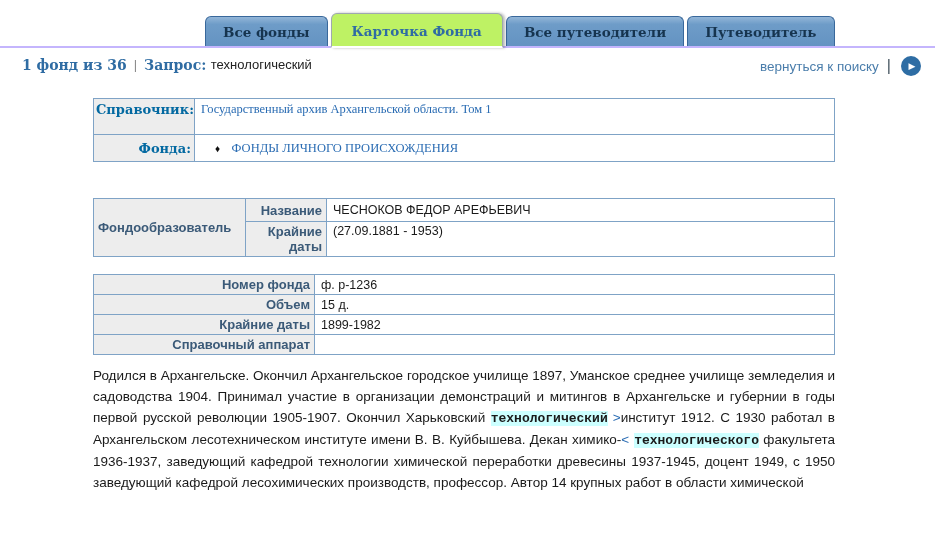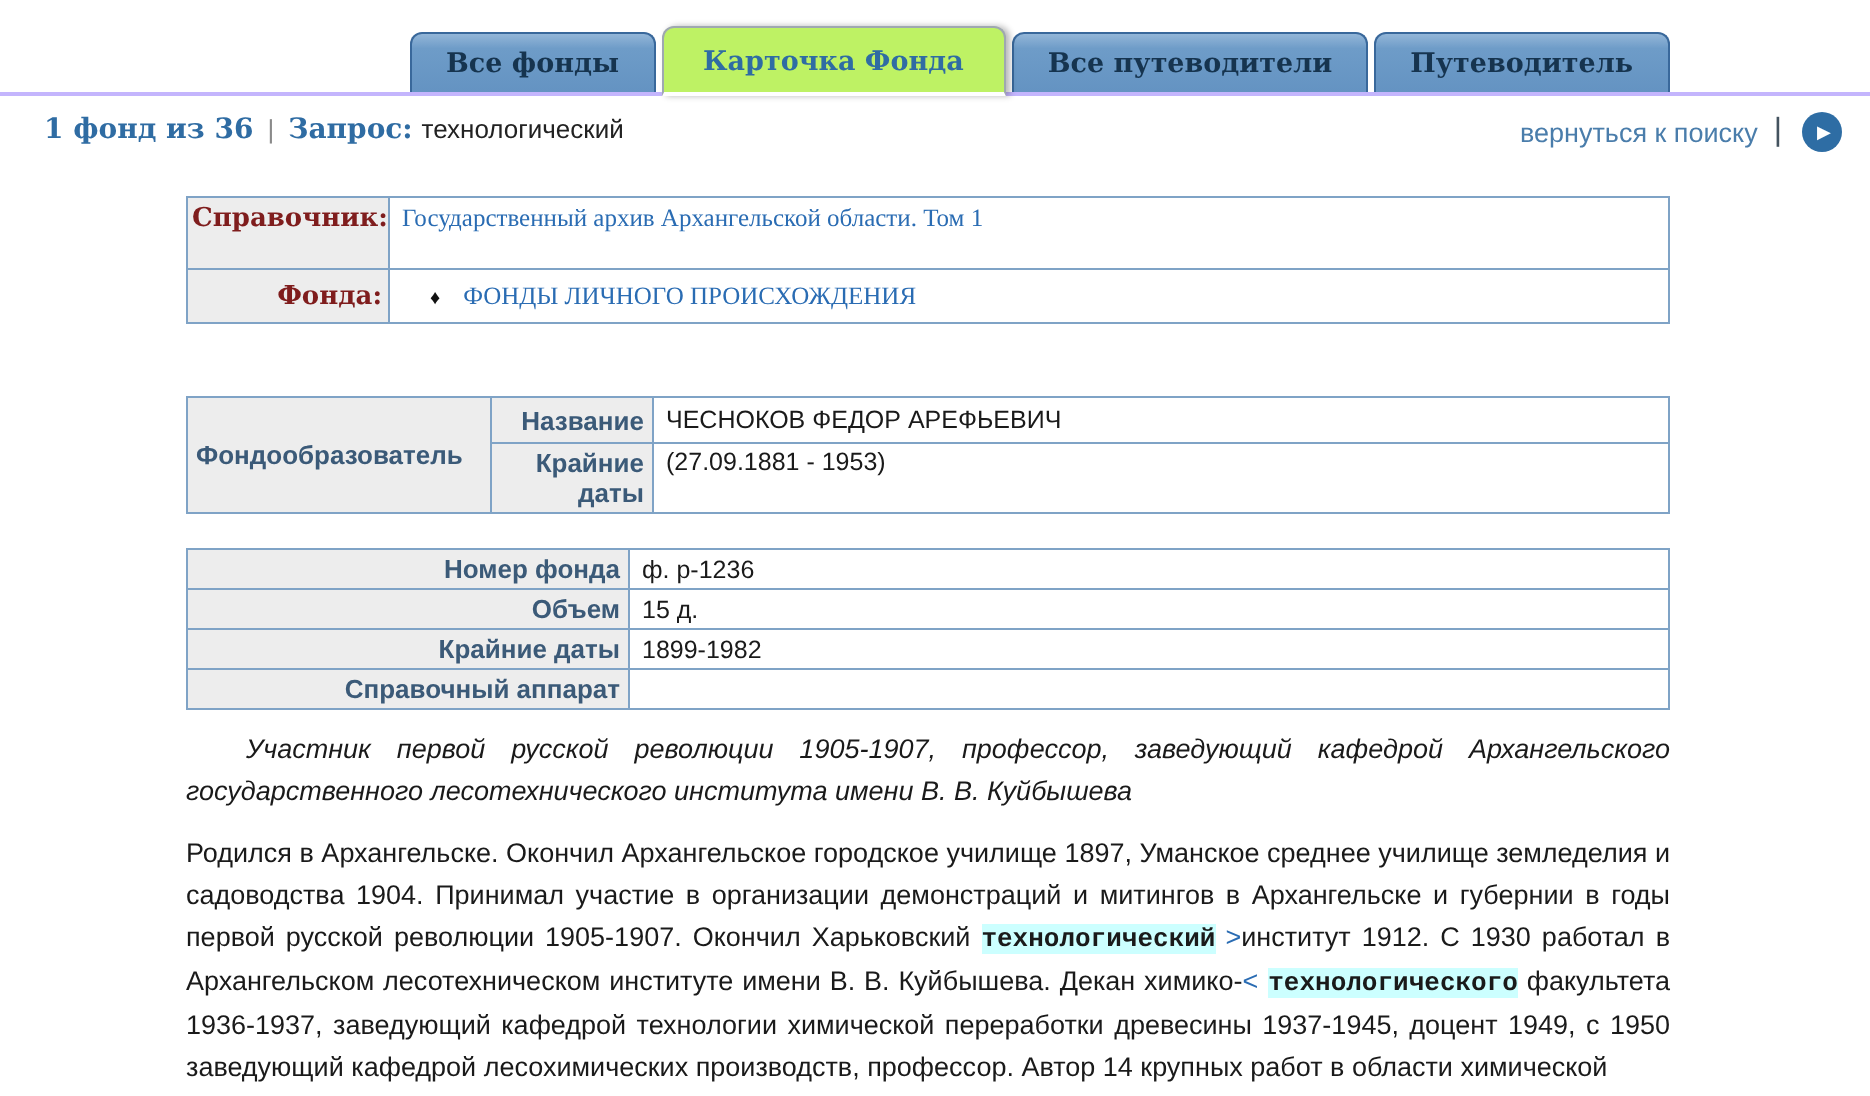--- a/index.html
+++ b/index.html
@@ -56,21 +56,21 @@
   .next-btn span{padding-left:2px;}
   
   .content{margin-left:93px;width:742px;}
   table{border-collapse:collapse;width:742px;table-layout:fixed;}
   td{border:1px solid #7fa3c6;overflow:hidden;}
   .lblcell{background:#ededed;text-align:right;}
   
   .t1{margin-top:14px;}
   .t1 .lblcell{
     width:95px;font-family:"DejaVu Serif",serif;font-weight:bold;
-    font-size:13px;color:#7f1d1d;padding:3px 3px 0 2px;vertical-align:top;
+    font-size:13px;color:#0369a1;padding:3px 3px 0 2px;vertical-align:top;
   }
   .t1 .row1{height:36px;}
   .t1 .row2{height:27px;}
   .t1 .row2 .lblcell{vertical-align:middle;padding-top:0;}
   .t1 .valcell{font-size:12.5px;padding:3px 6px;vertical-align:top;}
   .t1 .row2 .valcell{vertical-align:middle;}
   .link{color:#2a6cb3;cursor:pointer;font-family:Liberation Serif, serif;}
   .bullet{color:#111;font-size:10px;margin:0 8px 0 14px;}
   
   .t2{margin-top:36px;}
@@ -192,17 +192,16 @@
       <td class="valcell">1899-1982</td>
     </tr>
     <tr class="last">
       <td class="lblcell">Справочный аппарат</td>
       <td class="valcell"></td>
     </tr>
   </tbody>
     </table>
 
 
-  <p class="lead">Участник первой русской революции 1905-1907, профессор, заведующий кафедрой Архангельского государственного лесотехнического института имени В. В. Куйбышева</p>
 
   <p class="para"><span>Родился в Архангельске. Окончил Архангельское городское училище 1897, Уманское среднее училище земледелия и садоводства 1904. Принимал участие в организации демонстраций и митингов в Архангельске и губернии в годы первой русской революции 1905-1907. Окончил Харьковский </span><span class="hl">технологический</span><span class="arrow arrow-next">&gt;</span><span>институт 1912. С 1930 работал в Архангельском лесотехническом институте имени В. В. Куйбышева. Декан химико-</span><span class="arrow arrow-prev">&lt;</span><span class="hl">технологического</span><span> факультета 1936-1937, заведующий кафедрой технологии химической переработки древесины 1937-1945, доцент 1949, с 1950 заведующий кафедрой лесохимических производств, профессор. Автор 14 крупных работ в области химической</span></p>
 
 </div>
 
 </body></html>

